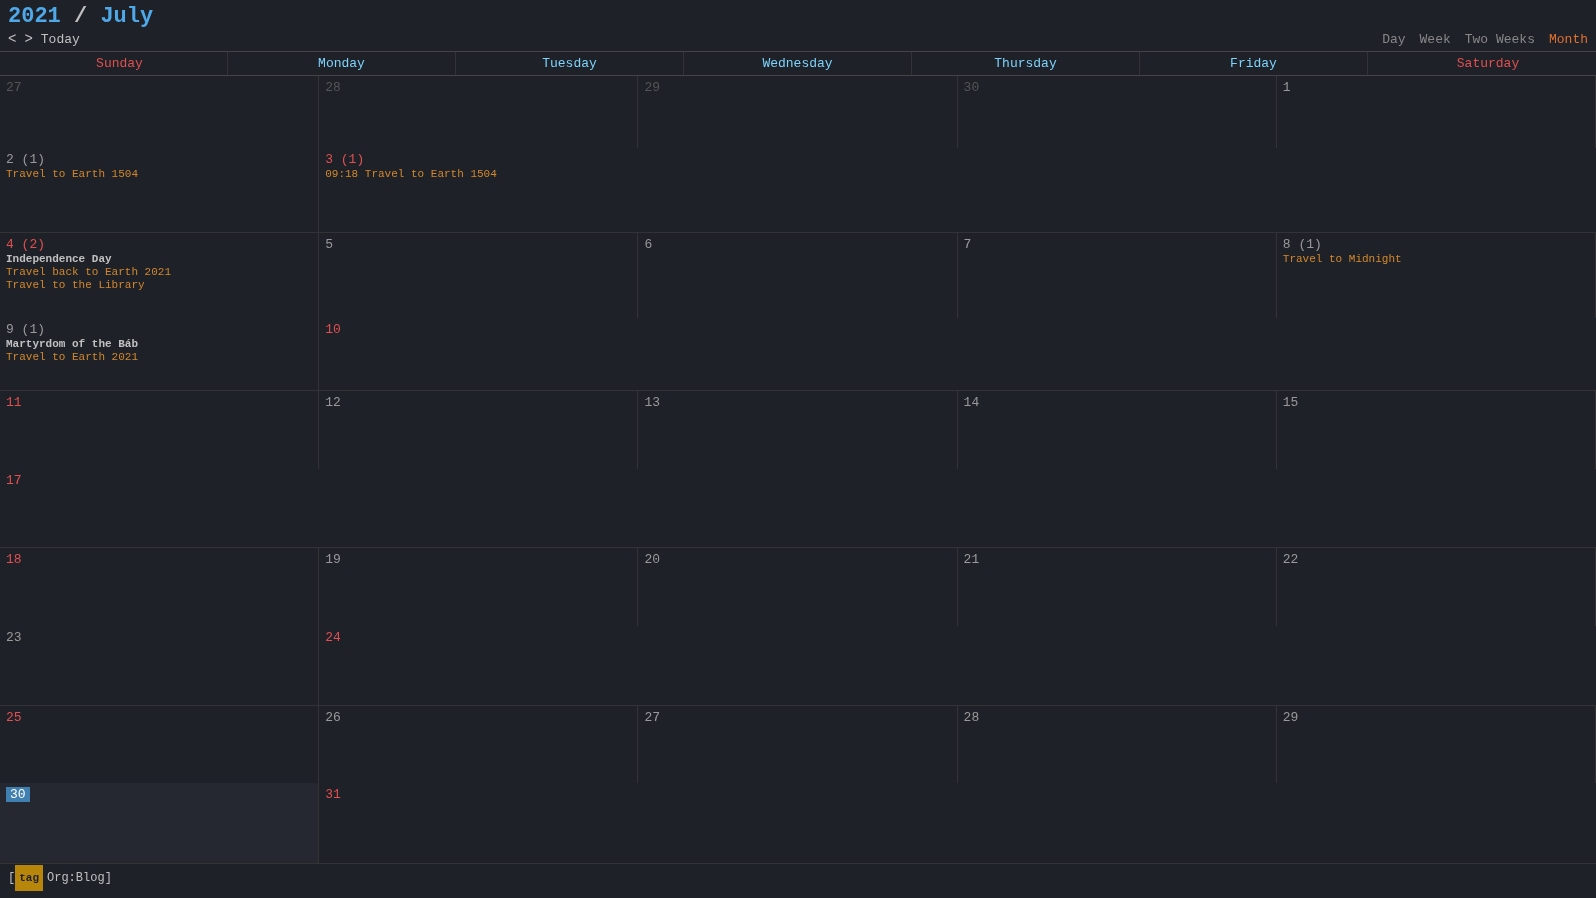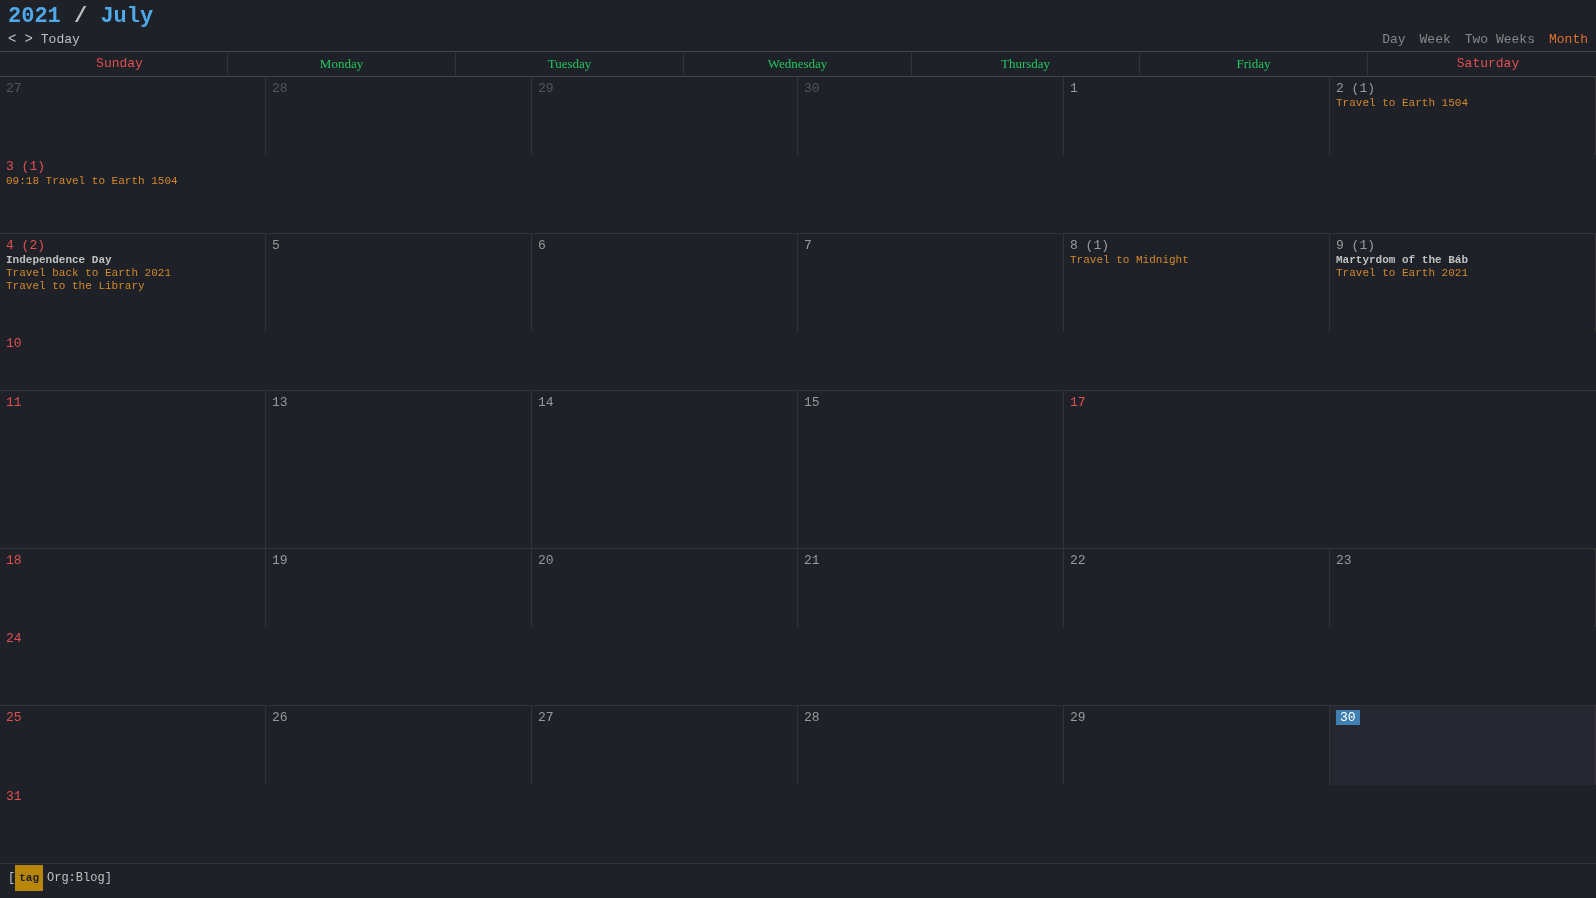--- a/index.html
+++ b/index.html
@@ -74,29 +74,29 @@
     }
     .day-header {
       text-align: center;
       padding: 4px 0;
       font-size: 13px;
       font-weight: normal;
       border-right: 1px solid #333;
     }
     .day-header:last-child { border-right: none; }
     .day-header.weekend { color: #e05050; padding-left: 12px; }
-    .day-header.weekday { color: #22c55e; font-family: Liberation Serif, serif; }
+    .day-header.weekday { color: #7dd3fc; }
     #calendar-grid {
       display: grid;
       grid-template-rows: repeat(5, 1fr);
       flex: 1;
     }
     .calendar-row {
       display: grid;
-      grid-template-columns: repeat(6, 1fr);
+      grid-template-columns: repeat(5, 1fr);
       border-bottom: 1px solid #333;
     }
     .calendar-row:last-child { border-bottom: none; }
     .calendar-cell {
       border-right: 1px solid #333;
       padding: 4px 6px;
       min-height: 0;
       overflow: hidden;
       position: relative;
       background: #1e2128;
@@ -191,20 +191,21 @@
         <div class="calendar-cell"><span class="day-num weekend">4 (2)</span><div class="event-item event-holiday">Independence Day</div><div class="event-item event-travel">Travel back to Earth 2021</div><div class="event-item event-travel">Travel to the Library</div></div>
         <div class="calendar-cell"><span class="day-num">5</span></div>
         <div class="calendar-cell"><span class="day-num">6</span></div>
         <div class="calendar-cell"><span class="day-num">7</span></div>
         <div class="calendar-cell"><span class="day-num">8 (1)</span><div class="event-item event-travel">Travel to Midnight</div></div>
         <div class="calendar-cell"><span class="day-num">9 (1)</span><div class="event-item event-martyrdom">Martyrdom of the Báb</div><div class="event-item event-travel">Travel to Earth 2021</div></div>
         <div class="calendar-cell"><span class="day-num weekend">10</span></div>
       </div>
       <div class="calendar-row">
         <div class="calendar-cell"><span class="day-num weekend">11</span></div>
+        <div class="calendar-cell"><span class="day-num">12</span></div>
         <div class="calendar-cell"><span class="day-num">13</span></div>
         <div class="calendar-cell"><span class="day-num">14</span></div>
         <div class="calendar-cell"><span class="day-num">15</span></div>
         <div class="calendar-cell"><span class="day-num weekend">17</span></div>
       </div>
       <div class="calendar-row">
         <div class="calendar-cell"><span class="day-num weekend">18</span></div>
         <div class="calendar-cell"><span class="day-num">19</span></div>
         <div class="calendar-cell"><span class="day-num">20</span></div>
         <div class="calendar-cell"><span class="day-num">21</span></div>

